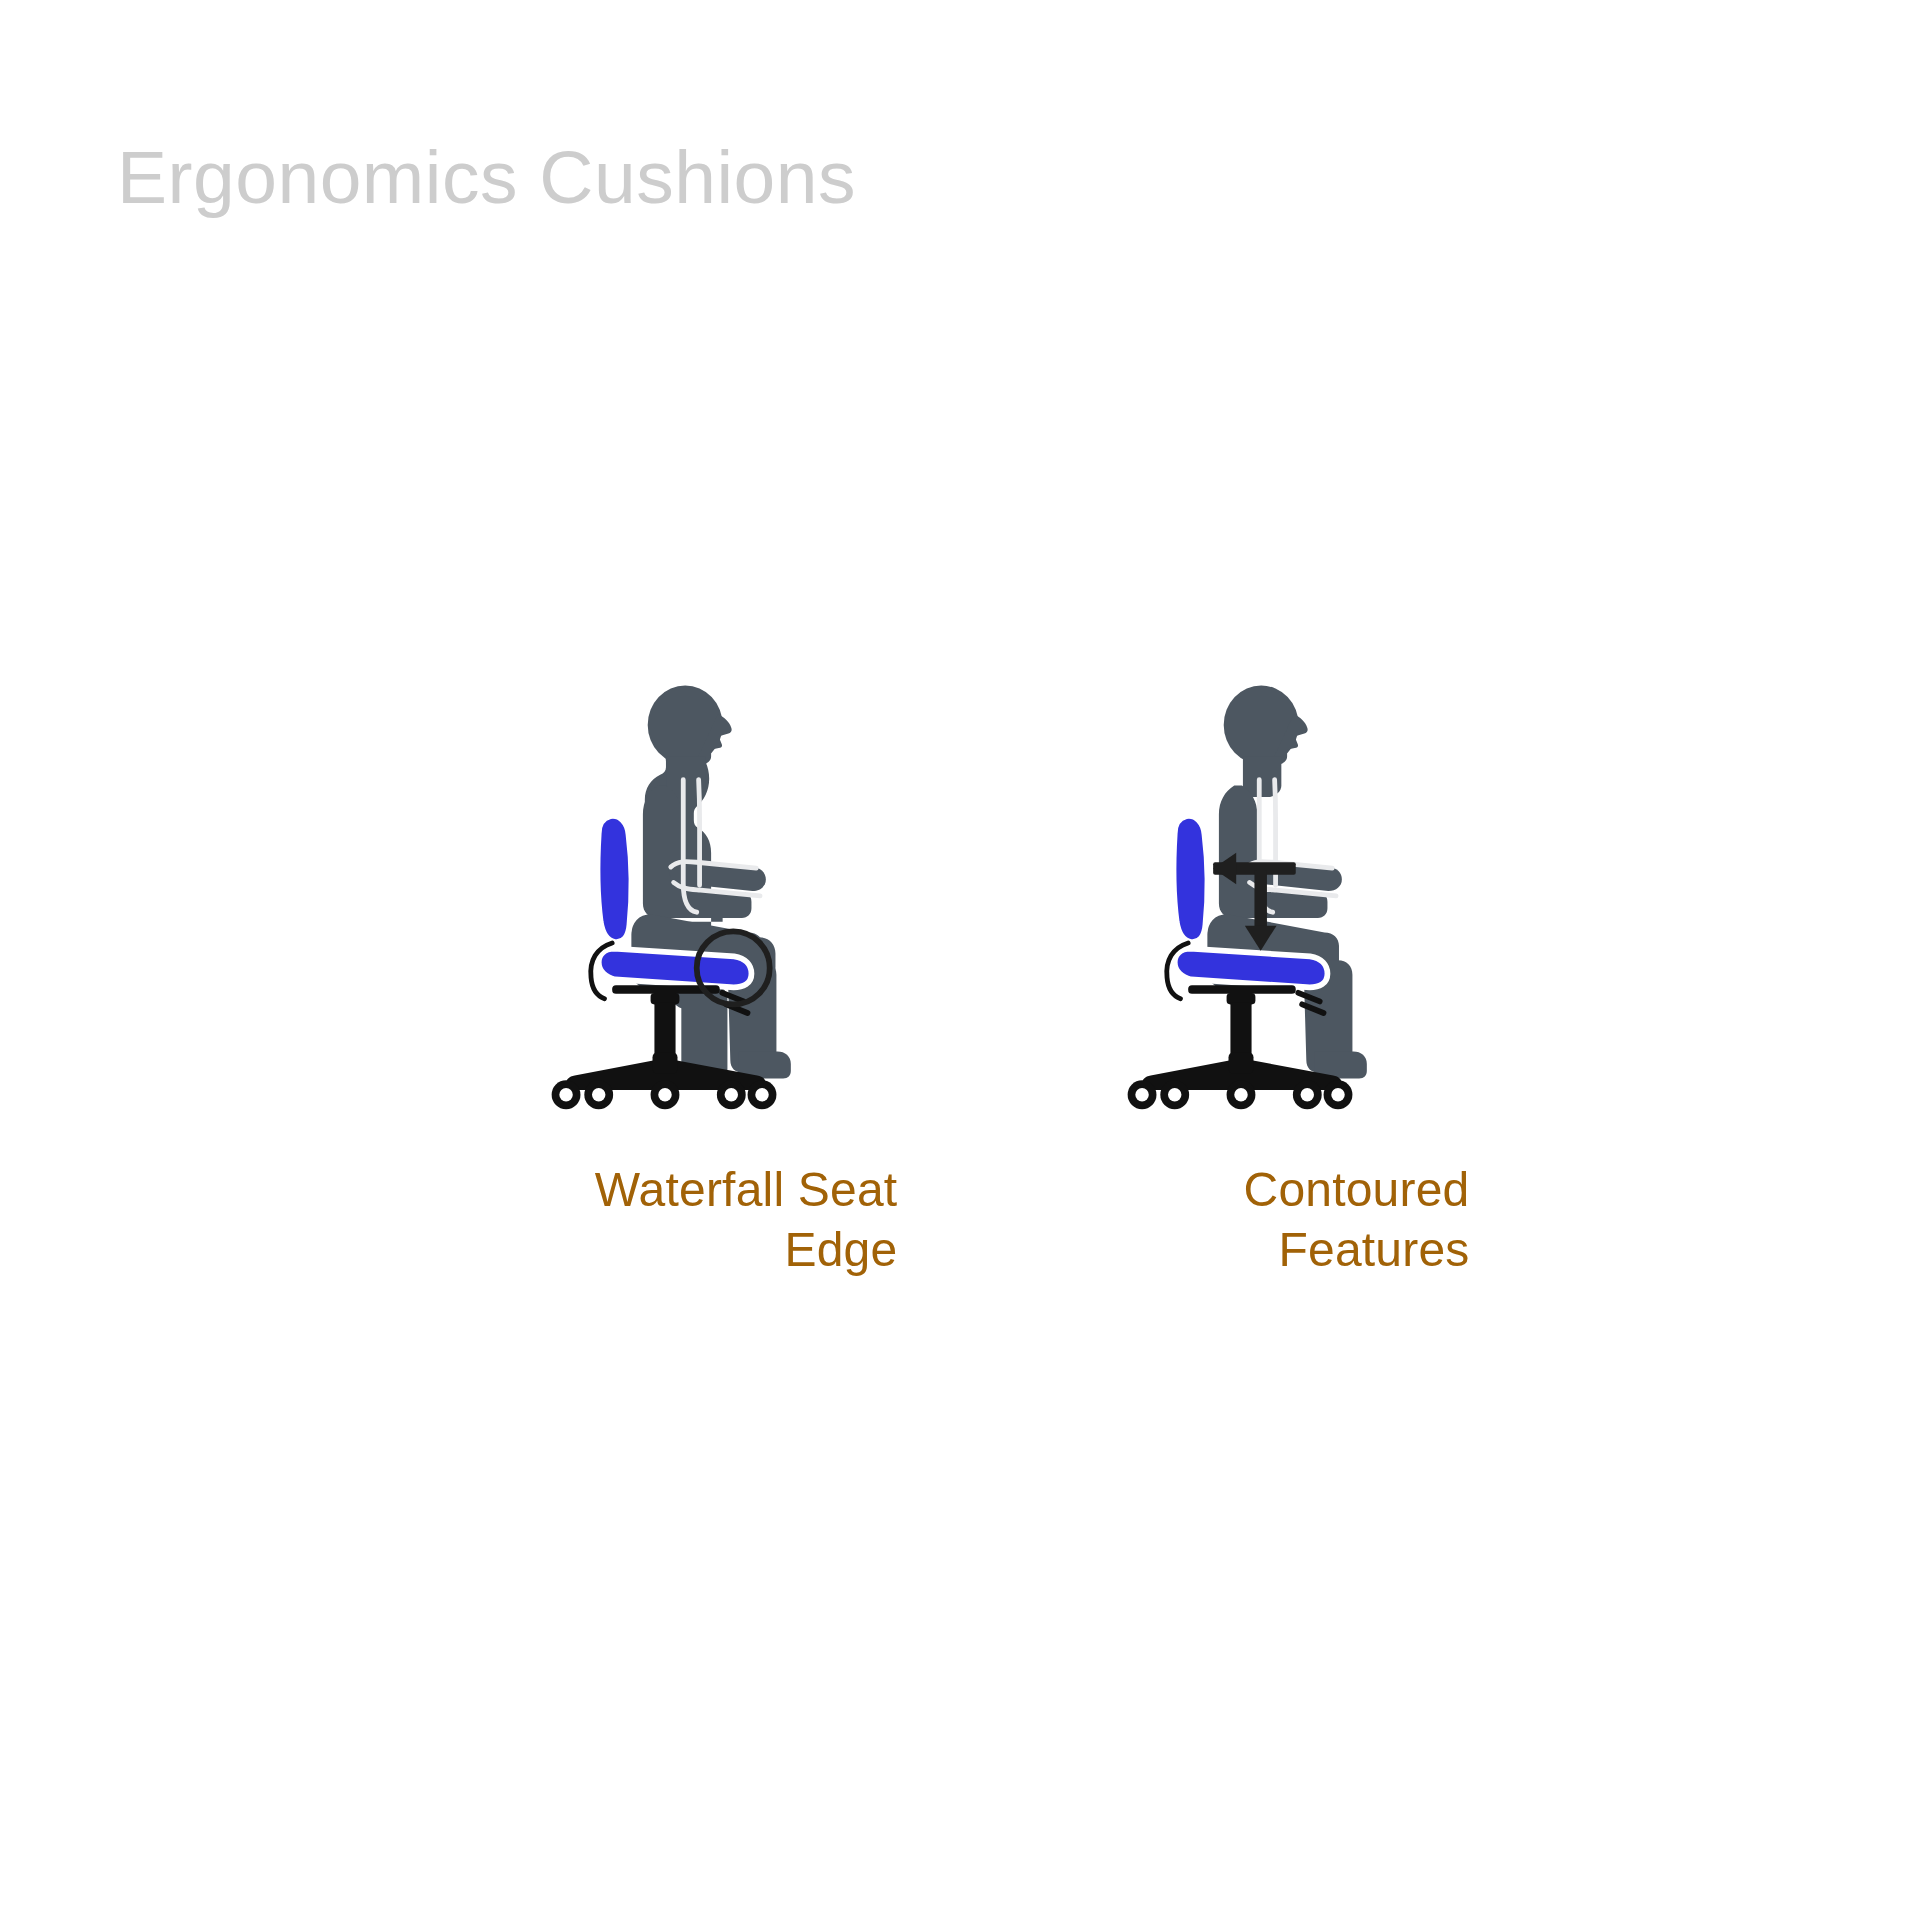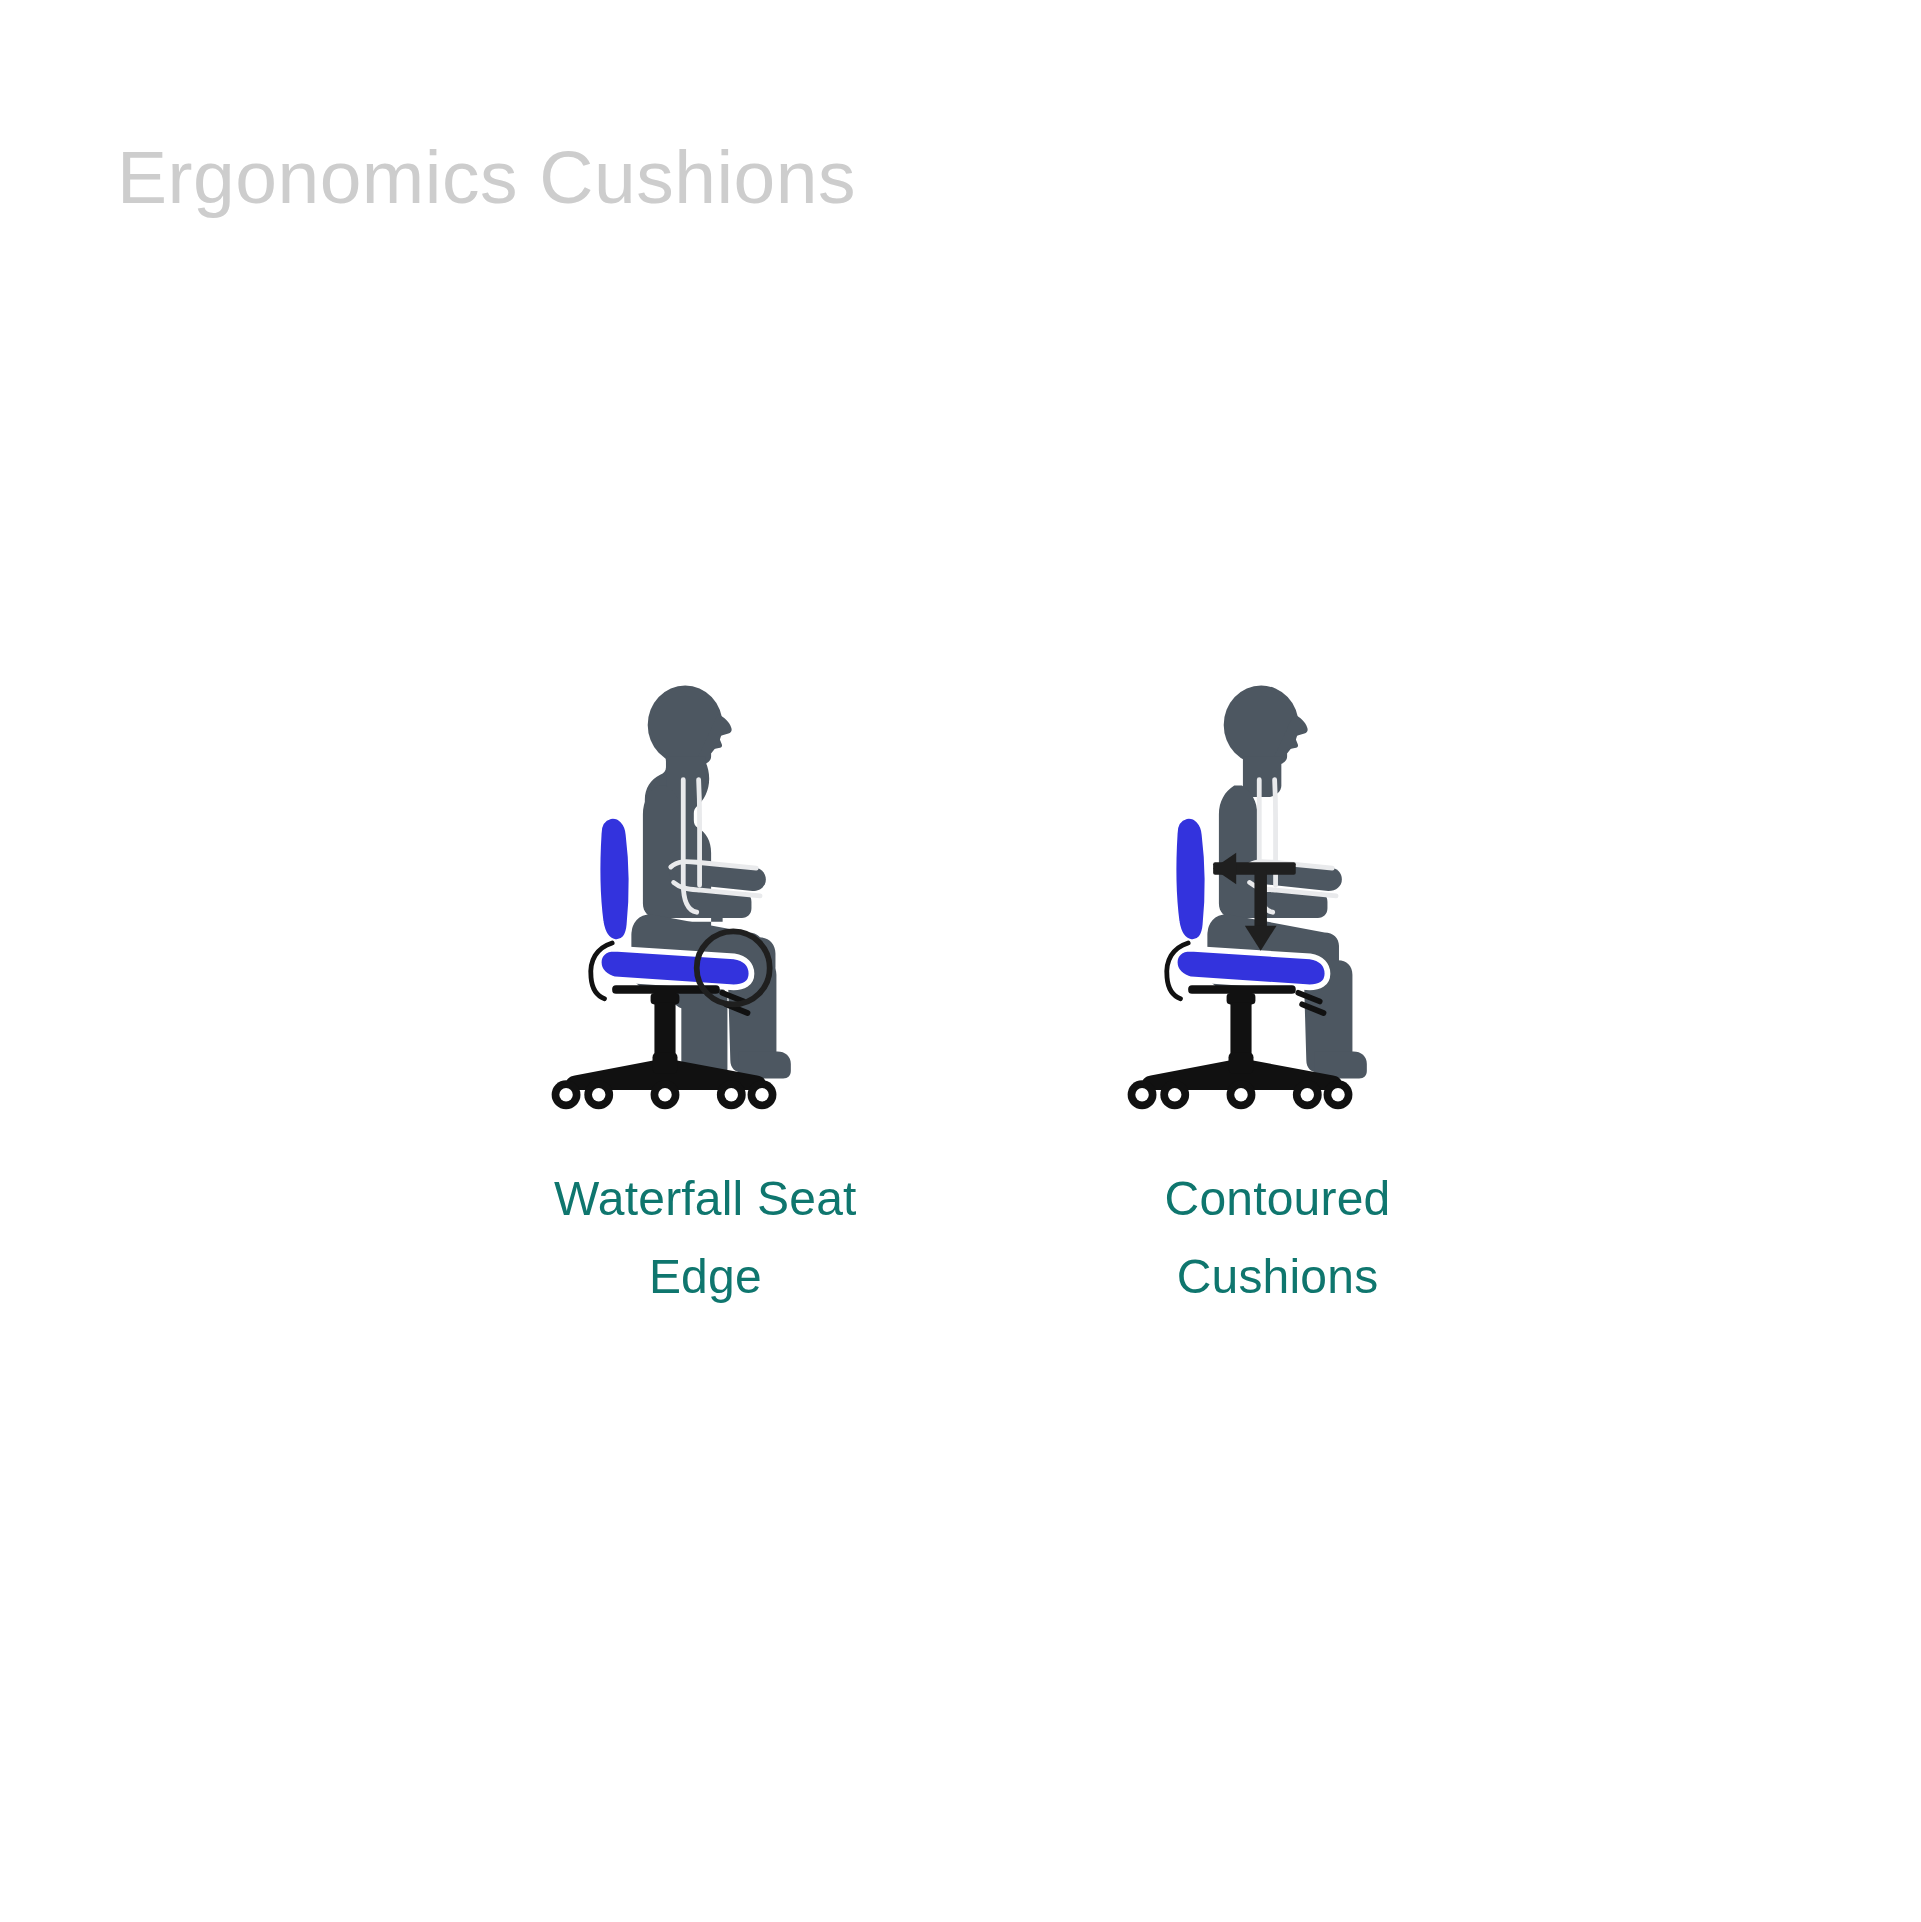--- a/index.html
+++ b/index.html
@@ -61,24 +61,24 @@
     width: 317px;
     height: 442px;
     display: block;
   }
 
   .feature-label {
     margin-top: 46px;
     width: 384px;
     font-family: "Liberation Sans", sans-serif;
     font-size: 48px;
-    line-height: 78px;
+    line-height: 60px;
     font-weight: 400;
-    color: #0f766e;
-    text-align: center;
+    color: #a16207;
+    text-align: right;
     letter-spacing: 0.2px;
   }
 
   .feature-card.card-1 .feature-label { padding-left: 7.7px; }
   .feature-card.card-2 .feature-label { padding-left: 0px; }
 </style>
 </head>
 <body>
 
 <div class="slide">
@@ -416,18 +416,18 @@
           <rect x="98" y="198" width="86" height="13" rx="2"></rect>
           <path d="M98,204.5 L122,188 L122,221 Z"></path>
         </g>
 
         <g fill="#1f1f1f">
           <rect x="141" y="206" width="13" height="64" rx="2"></rect>
           <path d="M147.5,290 L131,264 L164,264 Z"></path>
         </g>
       </svg>
 
-      <div class="feature-label">Contoured Cushions</div>
+      <div class="feature-label">Contoured Features</div>
     </div>
 
   </div>
 </div>
 
 
 </body></html>

